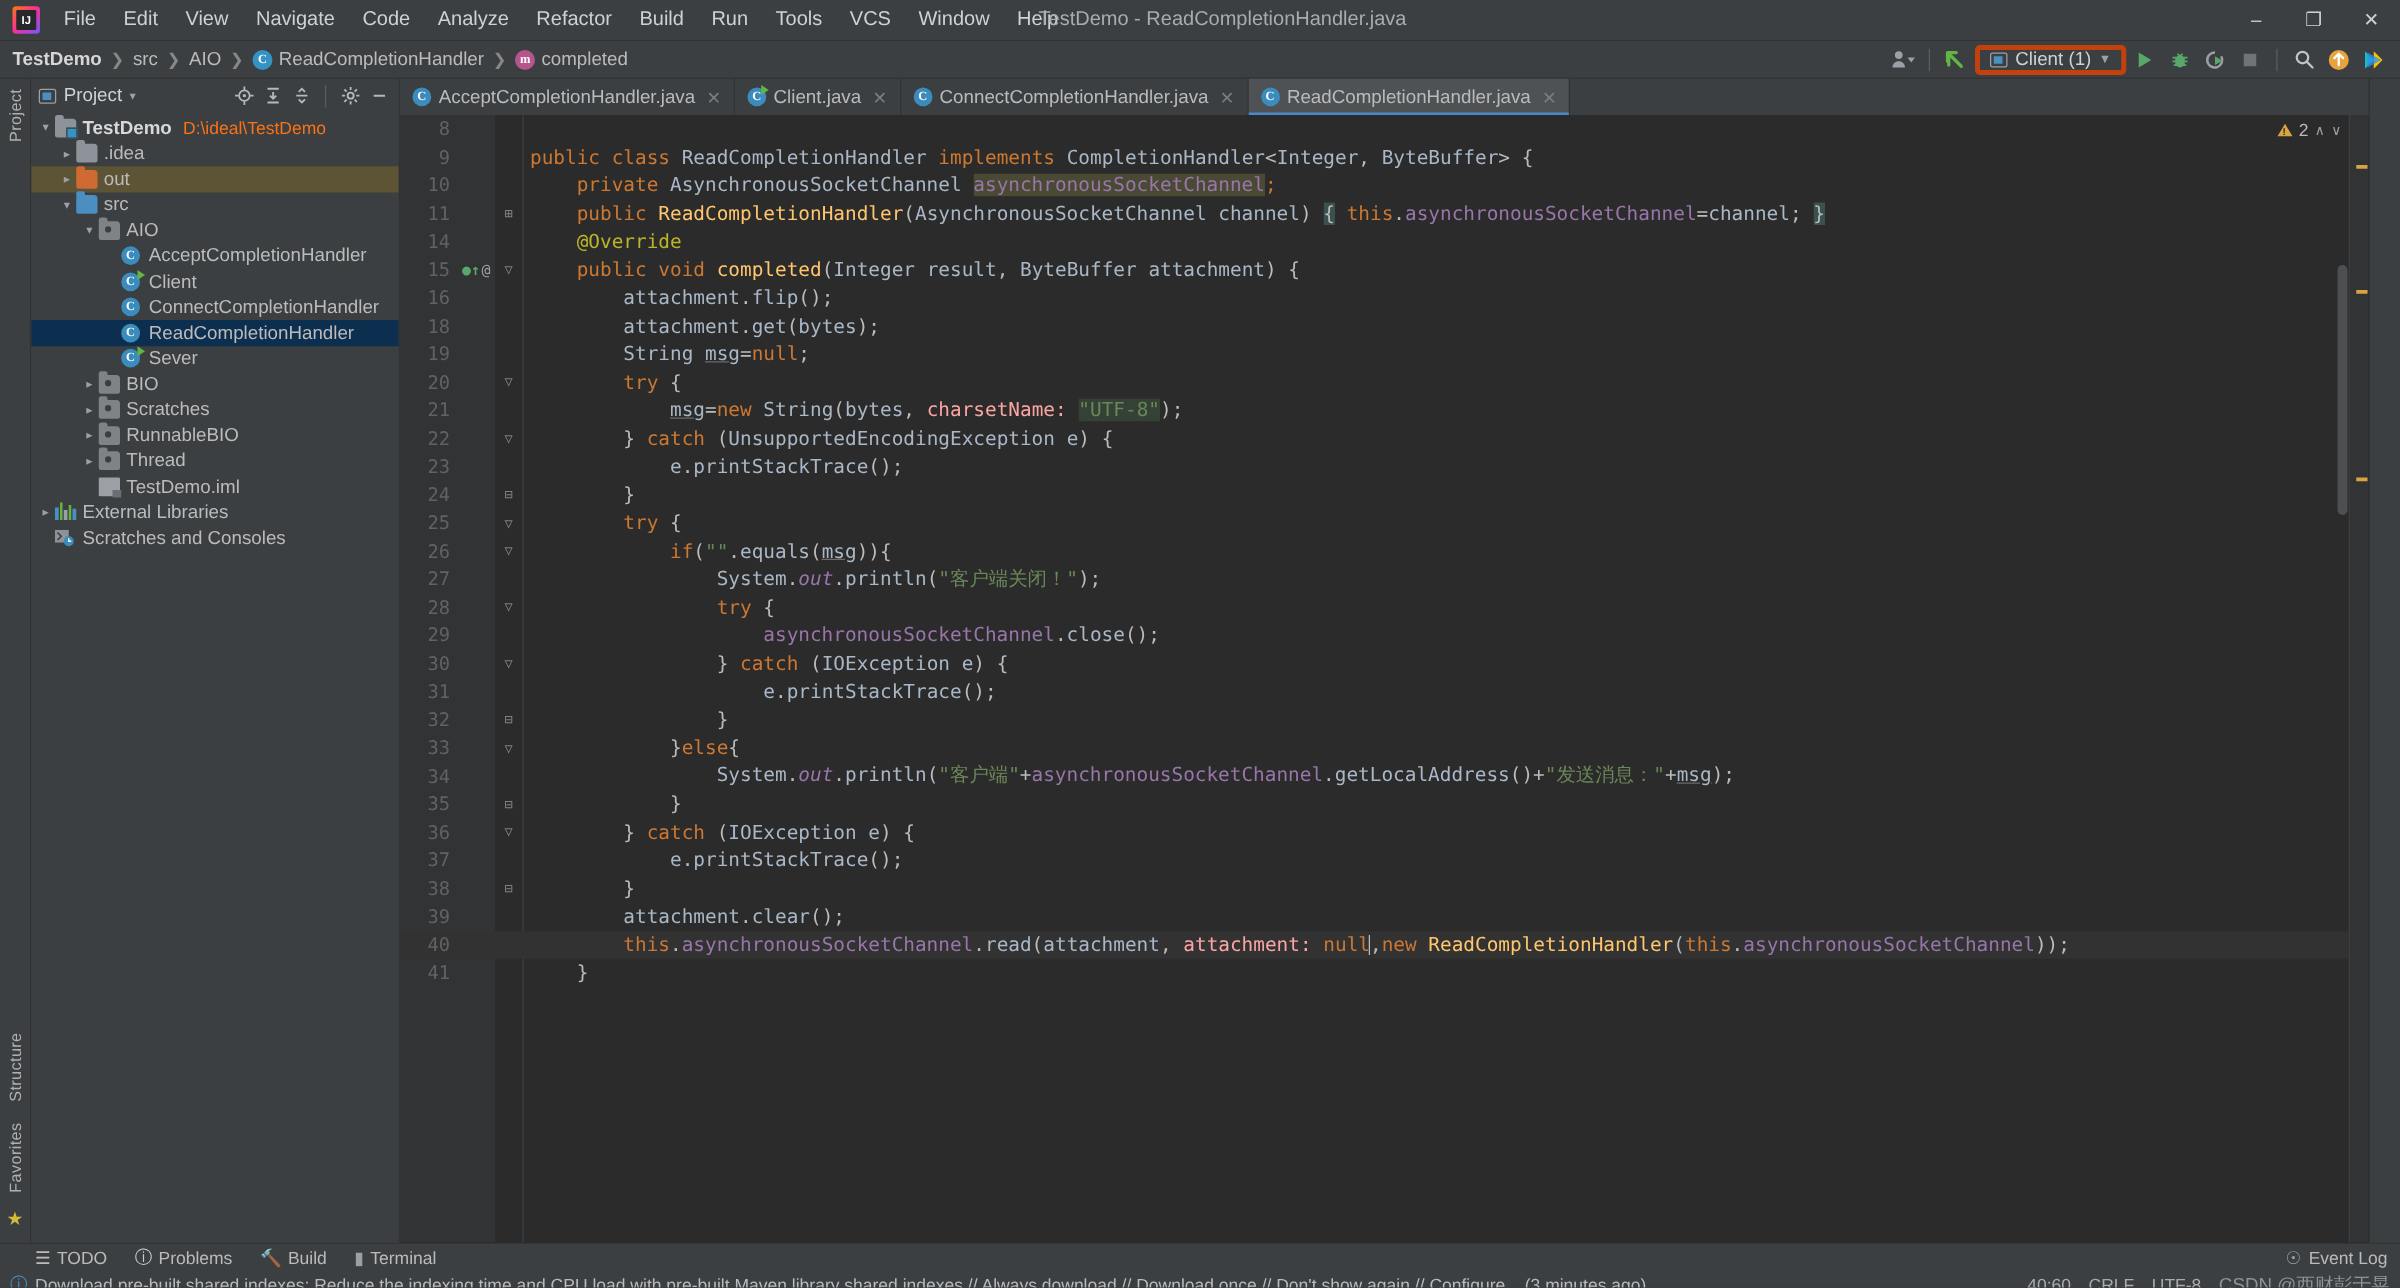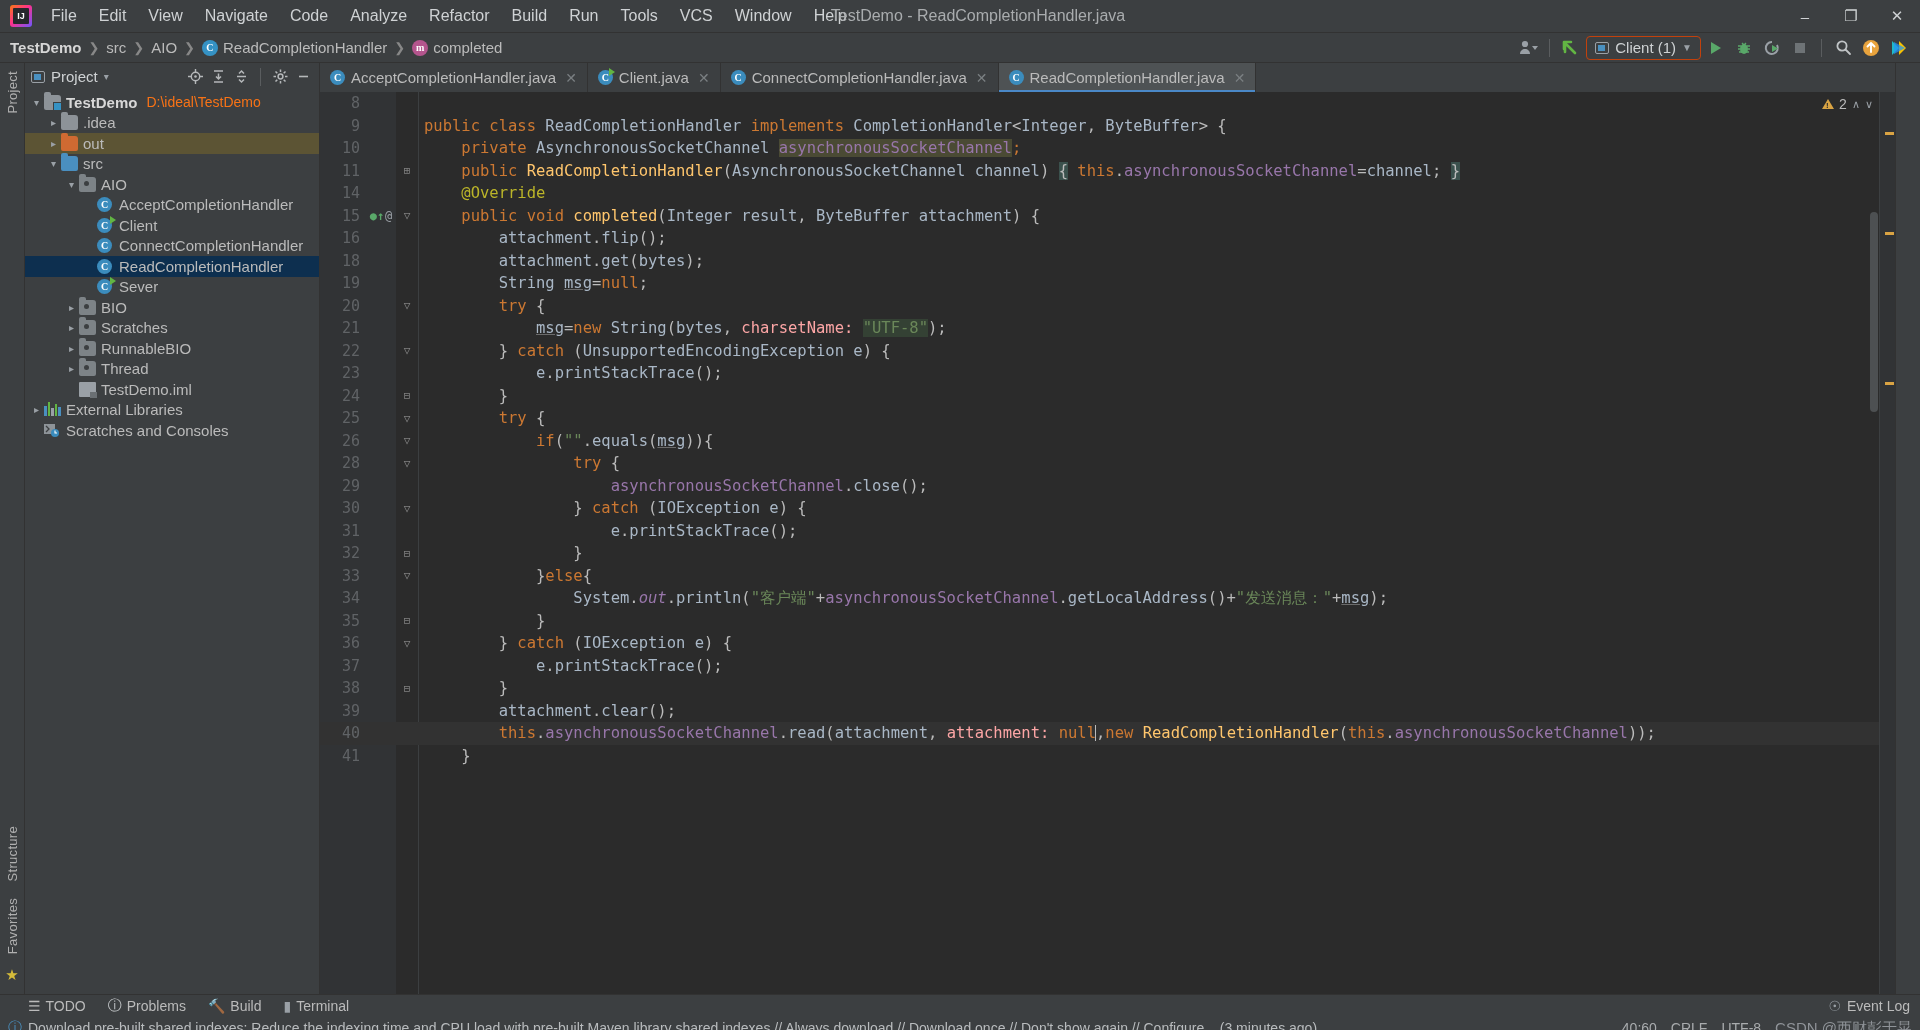--- a/index.html
+++ b/index.html
@@ -23,21 +23,21 @@
   .crumb{ display:flex; align-items:center; font-size:15px; color:#bbbbbb; }
   .crumb .sep{ margin:0 7px; color:#888; font-size:13px;}
   .crumb .bold{ font-weight:bold; color:#d6d6d6;}
   .badge-c{ display:inline-flex;align-items:center;justify-content:center;width:16px;height:16px;border-radius:50%;
     background:#3592c4;color:#fff;font-size:10px;font-weight:bold;margin-right:5px;font-family:"Liberation Serif",serif;}
   .badge-m{ display:inline-flex;align-items:center;justify-content:center;width:16px;height:16px;border-radius:50%;
     background:#b4558d;color:#fff;font-size:10px;font-weight:bold;margin-right:5px;font-family:"Liberation Serif",serif;}
   .tb-right{ margin-left:auto; display:flex; align-items:center; gap:2px; padding-right:8px;}
   .tb-btn{ width:26px;height:24px;display:flex;align-items:center;justify-content:center;cursor:default;border-radius:3px;}
   .tb-sep{ width:1px;height:18px;background:#5a5d5f;margin:0 6px;}
-  .runcfg{ display:flex;align-items:center;gap:6px;border:1px solid #c2410c;border-radius:4px;height:24px;padding:0 8px;
+  .runcfg{ display:flex;align-items:center;gap:6px;border:4px solid #c2410c;border-radius:4px;height:24px;padding:0 8px;
     font-size:15px;color:#cfd2d4;}
   .mini-win{ width:14px;height:12px;border:1.6px solid #9aa0a6;border-radius:2px;position:relative;background:#3c3f41;}
   .mini-win::before{content:"";position:absolute;left:2px;top:2px;width:7px;height:6px;background:#4a90c0;}
 
   
   .main{ display:flex; height:calc(1030px - 33px - 30px - 36px); }
 
   
   .rail{ width:25px; background:#3c3f41; display:flex; flex-direction:column; align-items:center; border-right:1px solid #323232;}
   .rail-lbl{ writing-mode:vertical-rl; transform:rotate(180deg); font-size:13px; color:#b0b0b0; padding:8px 0; letter-spacing:0.3px; white-space:nowrap;}
@@ -485,20 +485,21 @@
         <div class="cline"><span class="ln">22</span><span class="mark"></span><span class="fold">▽</span><span class="src">        } <span class="kw">catch</span> (<span class="ty">UnsupportedEncodingException</span> <span class="nm">e</span>) {</span></div>
 
         <div class="cline"><span class="ln">23</span><span class="mark"></span><span class="fold"></span><span class="src">            <span class="nm">e</span>.<span class="nm">printStackTrace</span>();</span></div>
 
         <div class="cline"><span class="ln">24</span><span class="mark"></span><span class="fold">⊟</span><span class="src">        }</span></div>
 
         <div class="cline"><span class="ln">25</span><span class="mark"></span><span class="fold">▽</span><span class="src">        <span class="kw">try</span> {</span></div>
 
         <div class="cline"><span class="ln">26</span><span class="mark"></span><span class="fold">▽</span><span class="src">            <span class="kw">if</span>(<span class="st">""</span>.<span class="nm">equals</span>(<span class="nm uline">msg</span>)){</span></div>
 
+        <div class="cline"><span class="ln">27</span><span class="mark"></span><span class="fold"></span><span class="src">                <span class="ty">System</span>.<span class="stat">out</span>.<span class="nm">println</span>(<span class="st">"客户端关闭！"</span>);</span></div>
 
         <div class="cline"><span class="ln">28</span><span class="mark"></span><span class="fold">▽</span><span class="src">                <span class="kw">try</span> {</span></div>
 
         <div class="cline"><span class="ln">29</span><span class="mark"></span><span class="fold"></span><span class="src">                    <span class="fld">asynchronousSocketChannel</span>.<span class="nm">close</span>();</span></div>
 
         <div class="cline"><span class="ln">30</span><span class="mark"></span><span class="fold">▽</span><span class="src">                } <span class="kw">catch</span> (<span class="ty">IOException</span> <span class="nm">e</span>) {</span></div>
 
         <div class="cline"><span class="ln">31</span><span class="mark"></span><span class="fold"></span><span class="src">                    <span class="nm">e</span>.<span class="nm">printStackTrace</span>();</span></div>
 
         <div class="cline"><span class="ln">32</span><span class="mark"></span><span class="fold">⊟</span><span class="src">                }</span></div>

